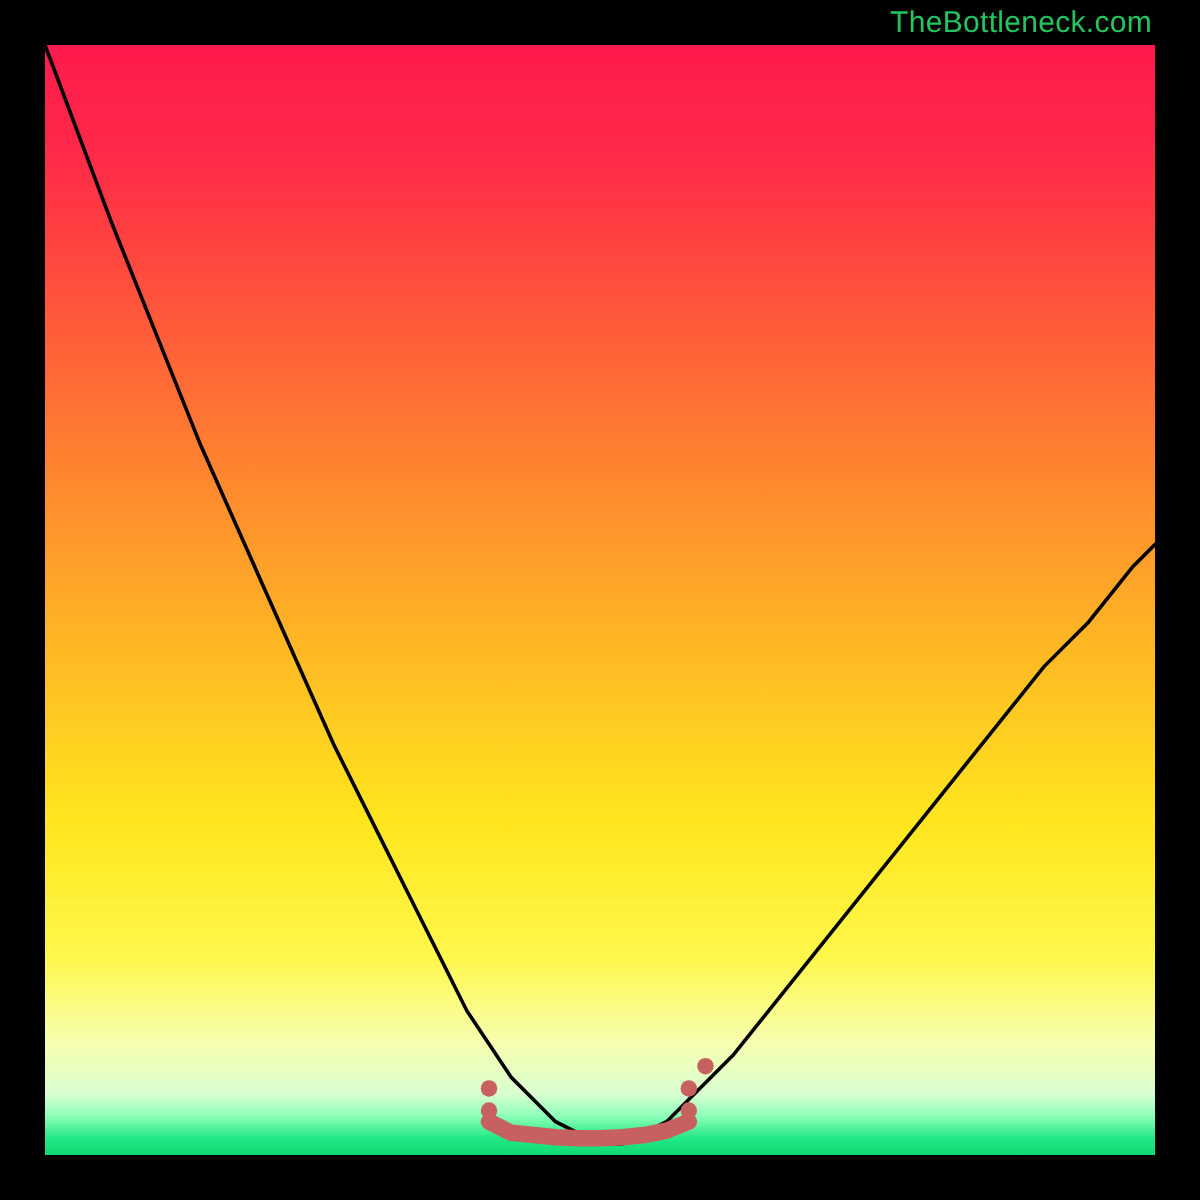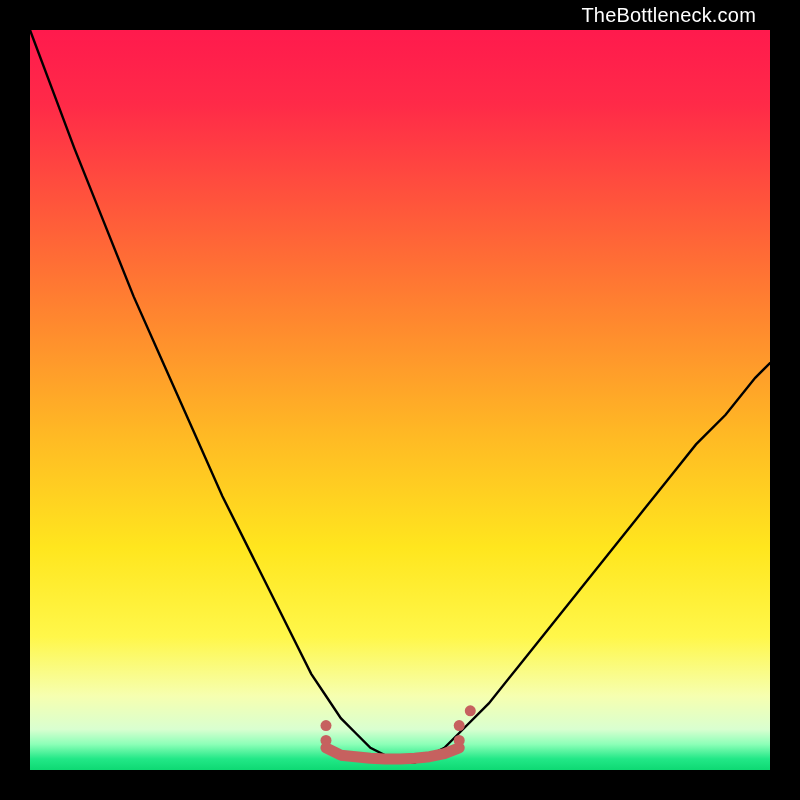--- a/index.html
+++ b/index.html
@@ -31,22 +31,22 @@
   }
   .curve-svg {
     position: absolute;
     inset: 0;
     width: 740px;
     height: 740px;
   }
   .watermark {
     position: absolute;
     top: 4px;
-    right: 44px;
-    color: #ffffff;
+    right: 32px;
+    color: #22c55e;
     font-size: 20px;
     font-weight: 500;
     letter-spacing: 0.2px;
     user-select: none;
   }
 </style>
 </head>
 <body>
 
 <div class="stage">

